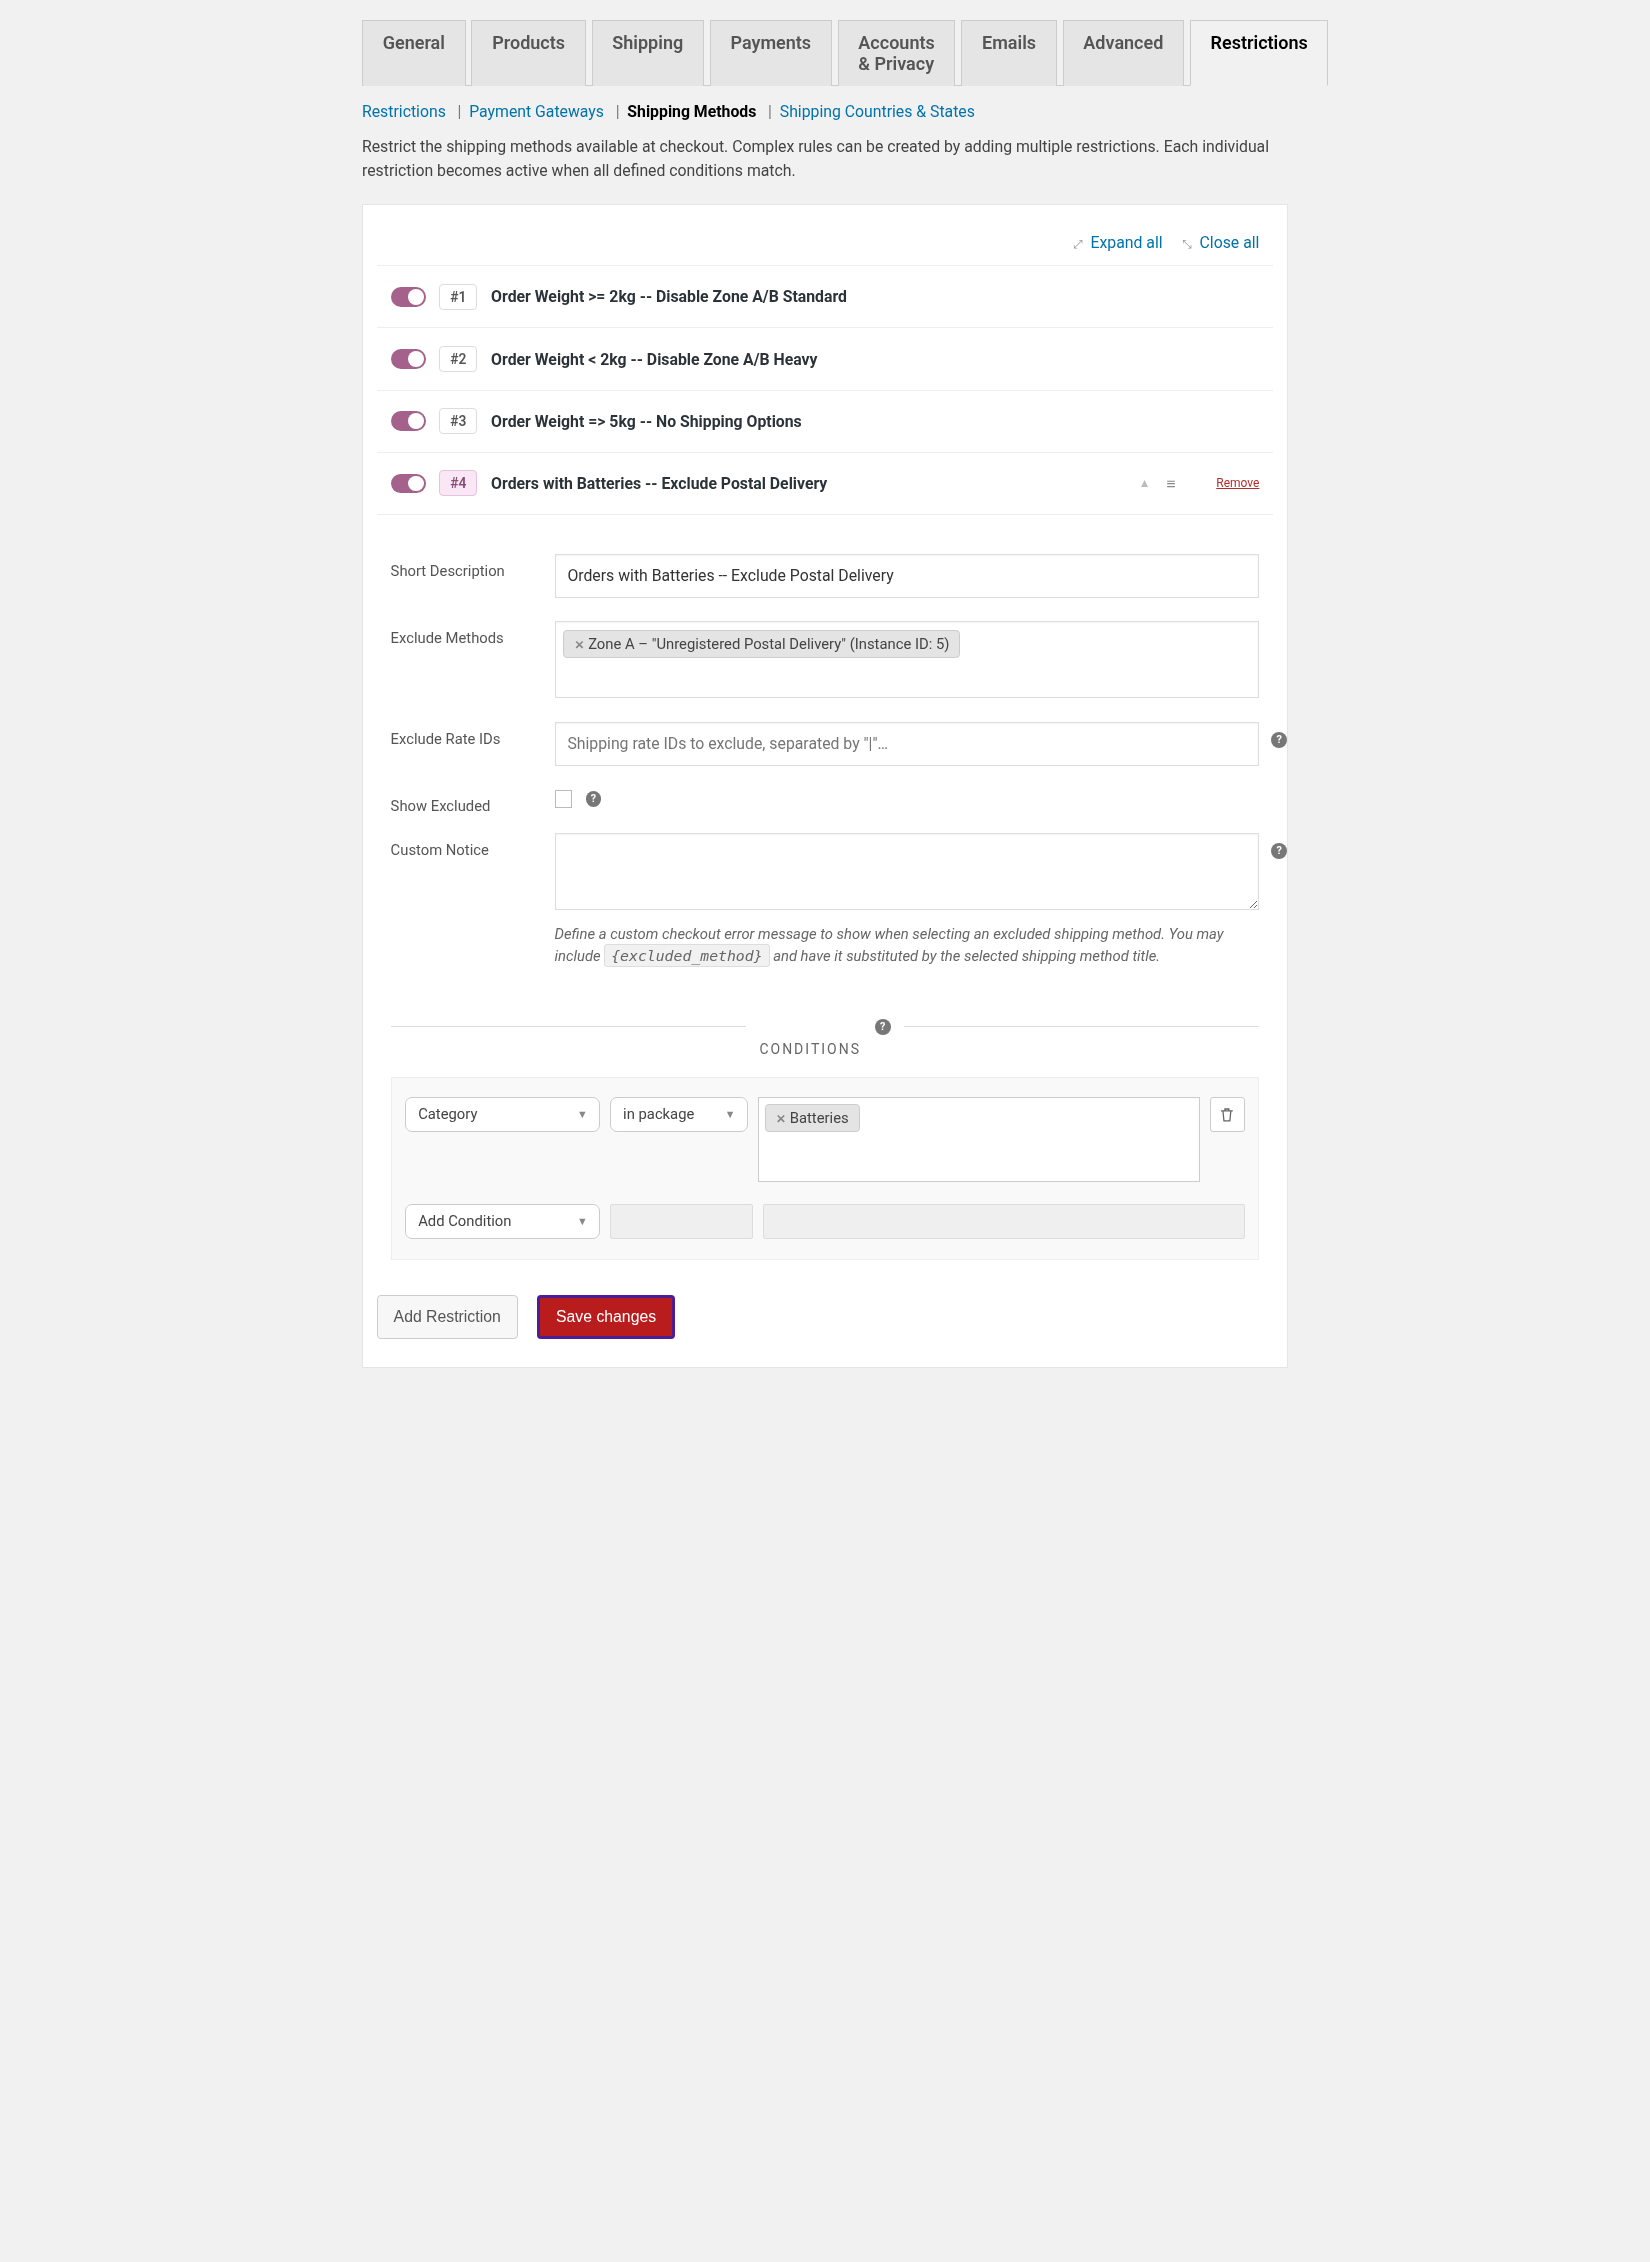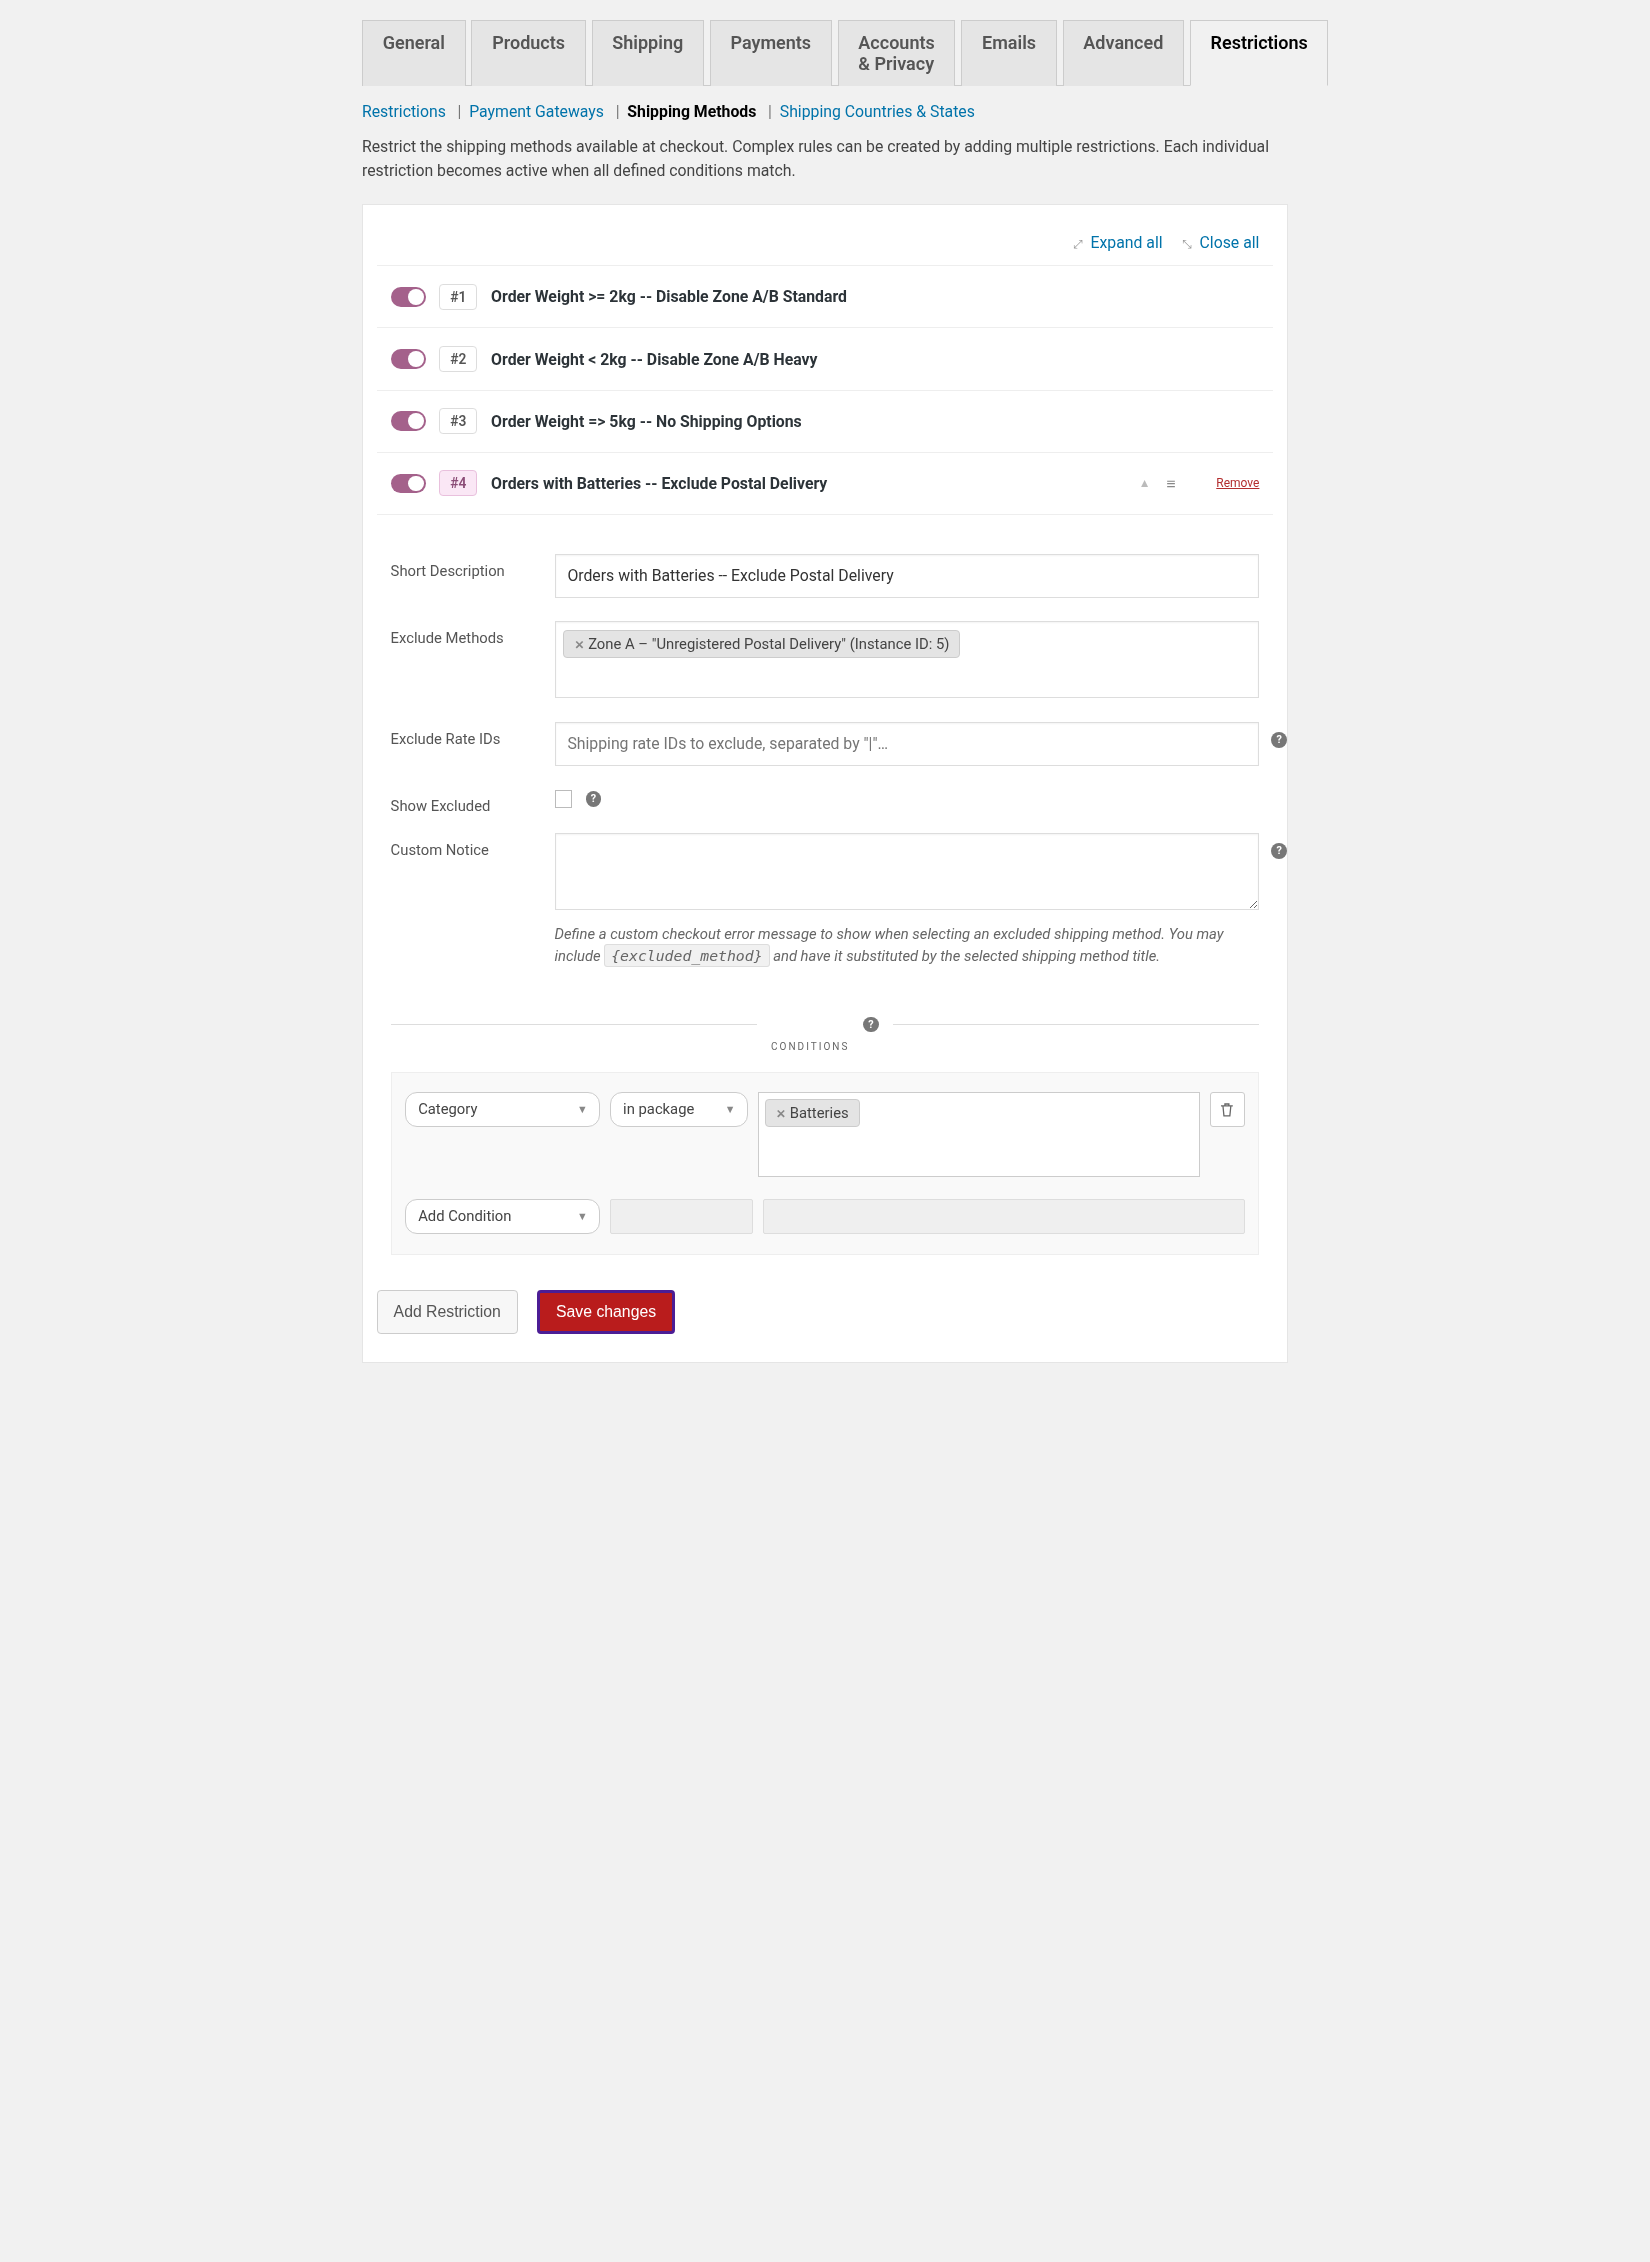--- a/index.html
+++ b/index.html
@@ -185,21 +185,21 @@
   }
   
   .conditions-divider {
     display: flex;
     align-items: center;
     margin: 29.6px 0 19.7px 0;
     gap: 13.8px;
   }
   .conditions-divider .line { flex: 1; border-top: 1px solid #ddd; }
   .conditions-divider .label {
-    font-size: 10px;
+    font-size: 14px;
     letter-spacing: 2px;
     color: #666;
     margin-top: 44px;
   }
   .conditions-box {
     background: #f9f9f9;
     border: 1px solid #eee;
     padding: 19.7px 13.8px;
   }
   .cond-row { display: flex; gap: 9.9px; align-items: flex-start; margin-bottom: 21.7px; }
@@ -209,21 +209,21 @@
     height: 35px;
     line-height: 35px;
     padding: 0 11.8px;
     font-size: 14.8px;
     color: #444;
     min-width: 138px;
     display: flex;
     align-items: center;
     justify-content: space-between;
     gap: 9.9px;
-    border-radius: 12px;
+    border-radius: 7px;
   }
   .select.wide { width: 195px; }
   .select.small { width: 132px; }
   .select .caret { color: #888; font-size: 10.8px; }
   .cond-multi {
     flex: 1;
     border: 1px solid #ccc;
     background: #fff;
     min-height: 85px;
     padding: 5.9px;

